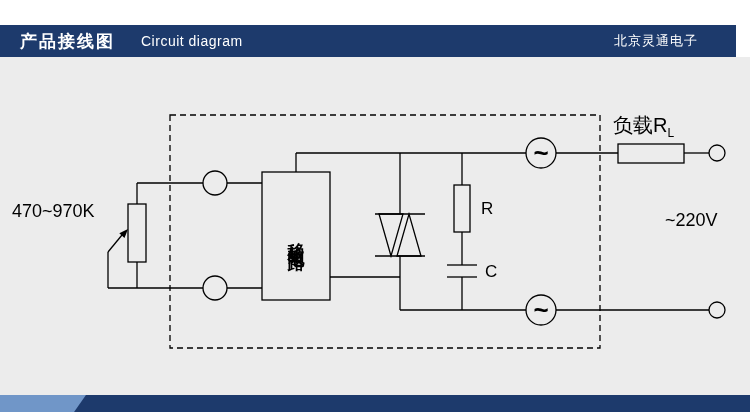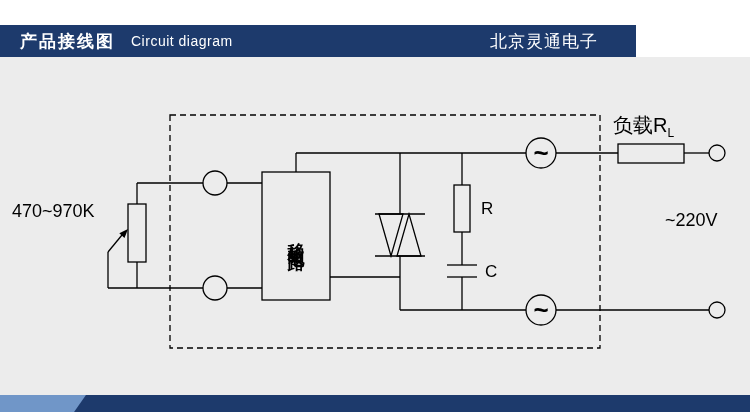--- a/index.html
+++ b/index.html
@@ -3,28 +3,28 @@
 <meta charset="utf-8">
 <style>
   html,body { margin:0; padding:0; background:#fff; }
   .page {
     position:relative; width:750px; height:412px; overflow:hidden;
     background:#ffffff;
     font-family:"Liberation Sans","DejaVu Sans",sans-serif;
   }
   
   .header {
-    position:absolute; top:25px; left:0; width:636px; height:32px;
+    position:absolute; top:25px; left:0; width:736px; height:32px;
     background:#1d3a6c; color:#ffffff;
     display:flex; align-items:center; box-sizing:border-box;
     padding:0 38px 0 20px; z-index:5;
   }
   .title-zh { font-size:17px; font-weight:bold; letter-spacing:2px; }
-  .title-en { font-size:14px; margin-left:16px; letter-spacing:0.5px; }
-  .brand { margin-left:auto; font-size:17px; letter-spacing:1px; }
+  .title-en { font-size:14px; margin-left:26px; letter-spacing:0.5px; }
+  .brand { margin-left:auto; font-size:13px; letter-spacing:1px; }
   
   .content-bg {
     position:absolute; top:57px; left:0; width:750px; height:339px;
     background:#ececec;
   }
   svg.circuit { position:absolute; top:0; left:0; z-index:2; }
   .lbl { position:absolute; z-index:3; color:#000; white-space:nowrap; }
   .pot-label    { left:12px;  top:201px; font-size:18px; }
   .res-label    { left:481px; top:199px; font-size:17px; }
   .cap-label    { left:485px; top:262px; font-size:17px; }

